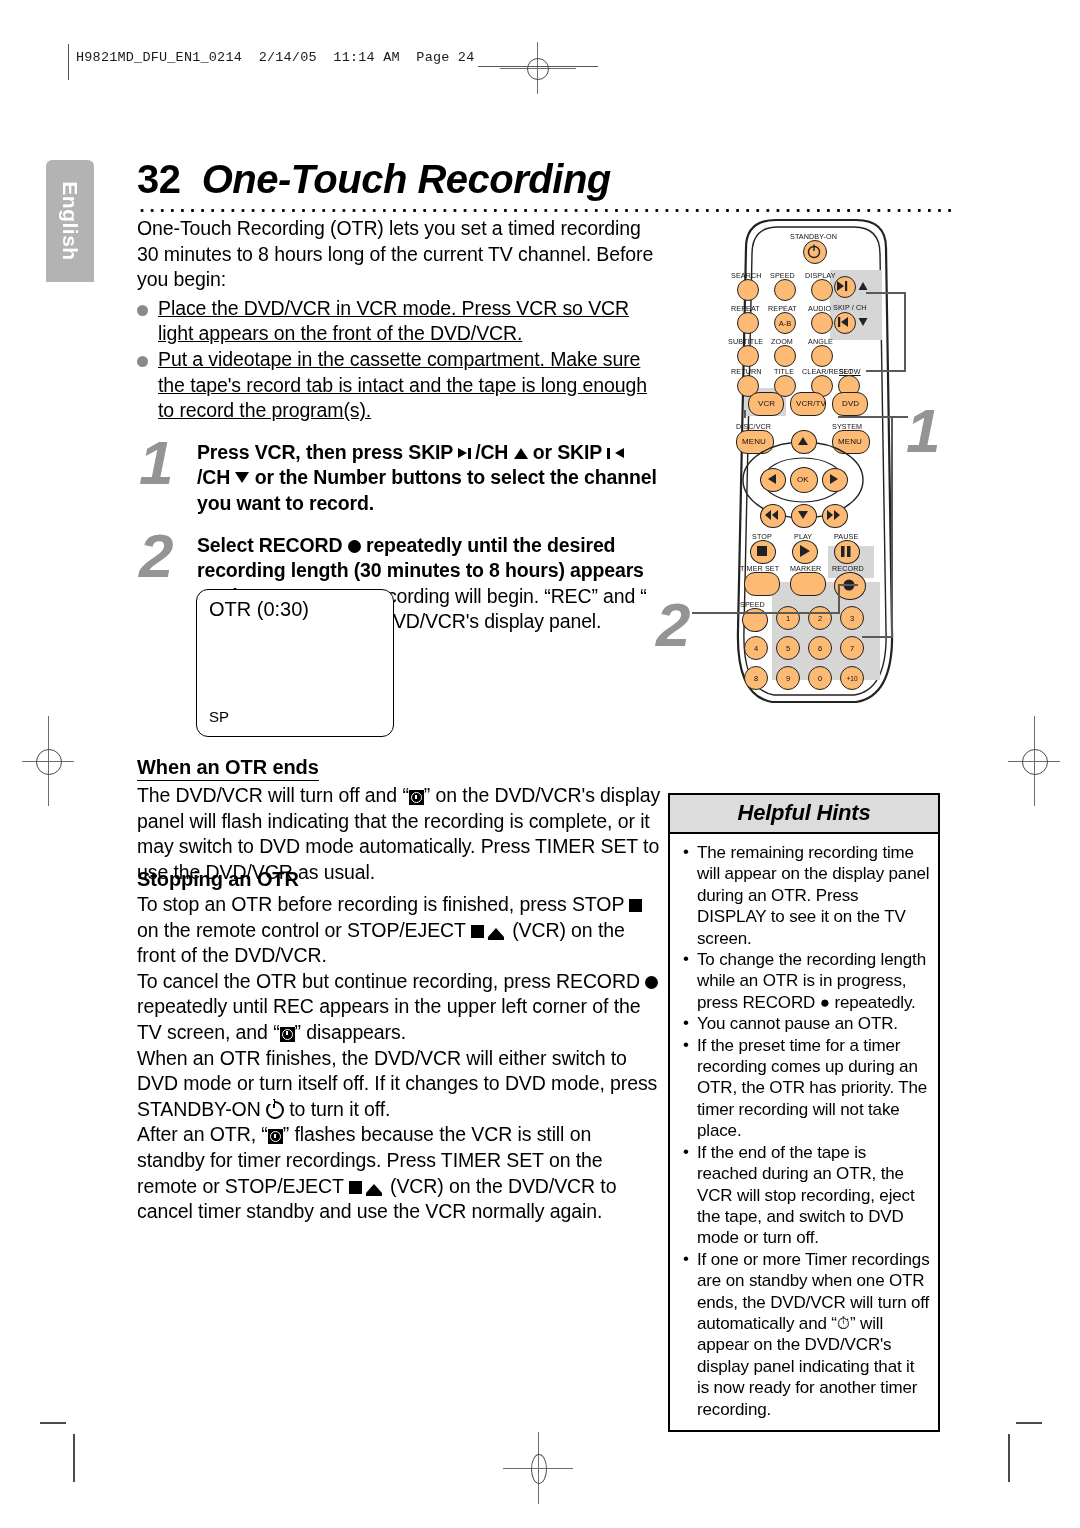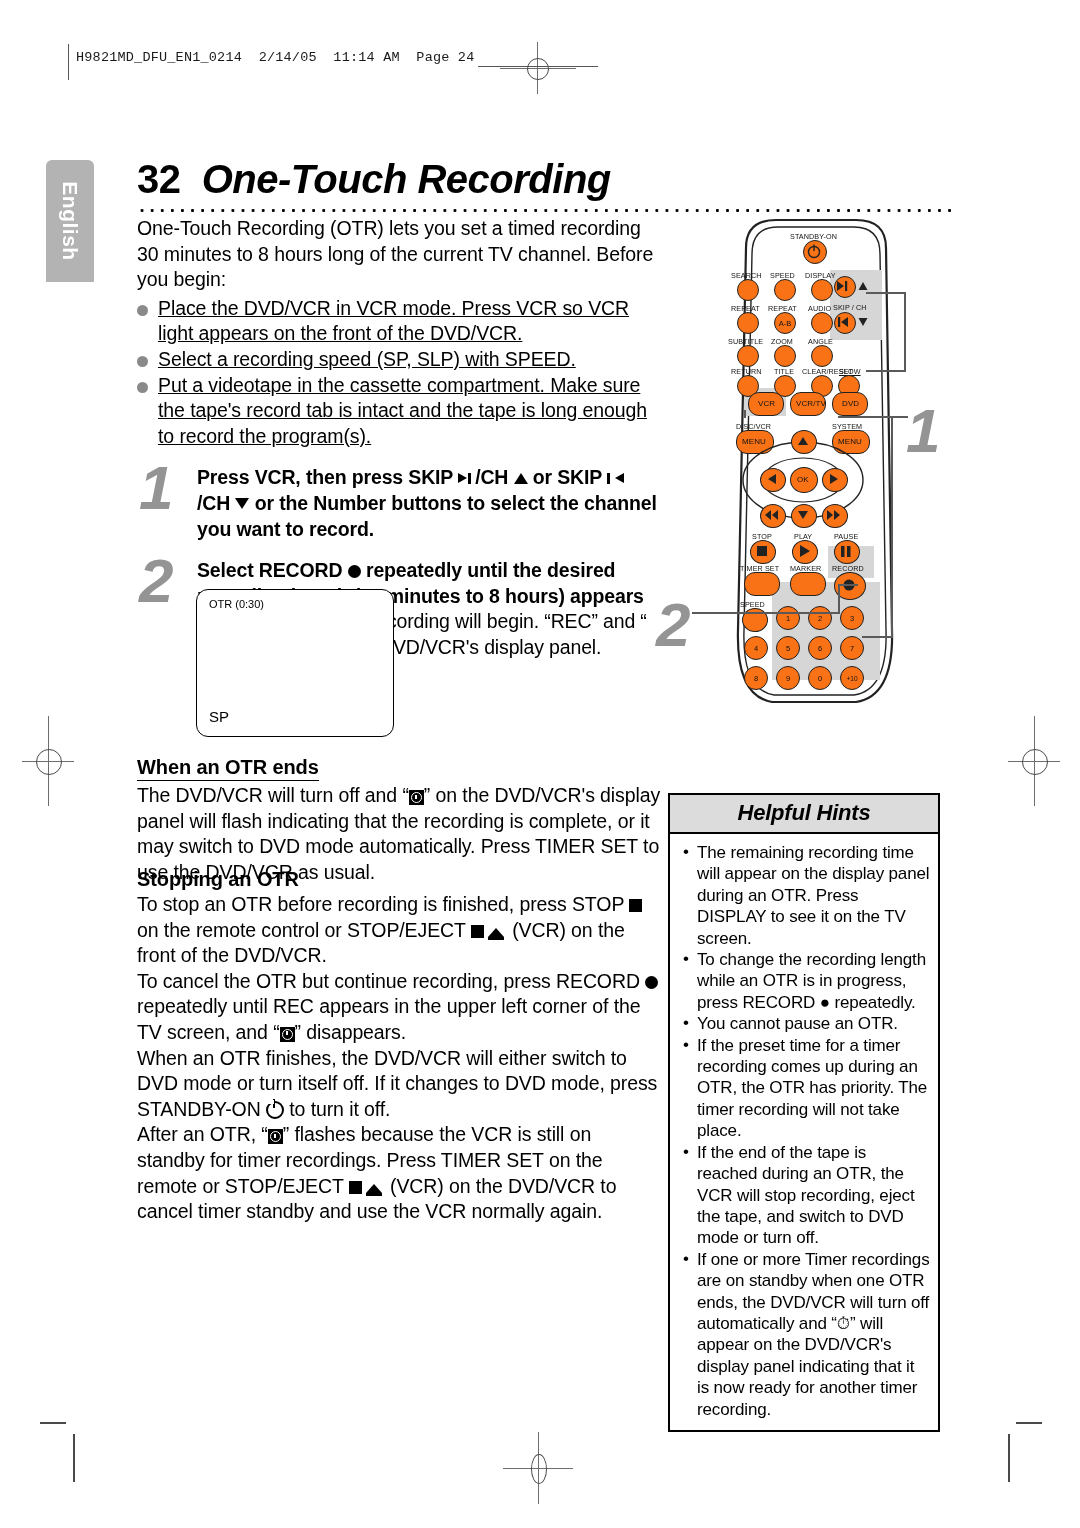--- a/index.html
+++ b/index.html
@@ -110,21 +110,21 @@
   }
   .g-timer::after{
     content:"";position:absolute;left:6.5px;top:4.5px;width:1.5px;height:4px;background:#fff;
   }
 
   
   .tvbox{
     position:absolute;left:196px;top:589px;width:196px;height:146px;
     border:1.6px solid #000;border-radius:12px;background:#fff;
   }
-  .tvbox .otr{position:absolute;left:12px;top:8px;font-size:11px;}
+  .tvbox .otr{position:absolute;left:12px;top:8px;font-size:20px;}
   .tvbox .sp{position:absolute;left:12px;bottom:11px;font-size:15px;}
 
   
   h3.sh{
     margin:0;font-size:20px;font-weight:bold;letter-spacing:-.1px;
   }
   h3.sh.ul{border-bottom:1.6px solid #000;display:inline-block;padding-bottom:1px;}
 
   
   .hints{
@@ -139,21 +139,21 @@
   .hints ul{margin:0;padding:8px 8px 10px 8px;list-style:none;}
   .hints li{
     position:relative;padding-left:19px;font-size:17px;line-height:21.4px;
     letter-spacing:-.15px;margin-bottom:0;
   }
   .hints li .b{position:absolute;left:5px;top:-1px;font-size:17px;}
 
   
   .remote{position:absolute;left:706px;top:210px;width:230px;height:510px;}
   .rbtnlabel{position:absolute;font-size:7.2px;letter-spacing:.1px;color:#111;white-space:nowrap;font-family:"Liberation Sans",sans-serif;}
-  .rbtn{position:absolute;border:1.4px solid #222;border-radius:50%;background:#f97316;}
+  .rbtn{position:absolute;border:1.4px solid #222;border-radius:50%;background:#fdba74;}
   .rbtn.lbl{display:flex;align-items:center;justify-content:center;font-size:7.5px;color:#111;}
   .hl{position:absolute;background:#d6d6d6;}
   .calloutnum{position:absolute;font-size:62px;font-weight:bold;font-style:italic;color:#949494;line-height:1;}
   .lead{position:absolute;background:#5a5a5a;}
 </style>
 </head>
 <body>
 
 <div class="reg" style="left:500px;top:42px;width:76px;height:52px;">
   <div class="v" style="left:37px;top:0;height:52px;"></div>
@@ -192,21 +192,20 @@
   <span class="num">32</span>&nbsp;&nbsp;<span>One-Touch Recording</span>
 </div>
 <div class="dots"></div>
 
 <div class="col-left">
 
   <p class="bt">One-Touch Recording (OTR) lets you set a timed recording 30 minutes to 8 hours long of the current TV channel. Before you begin:</p>
 
   <ul class="blist">
     <li><span class="dot"></span><span>Place the DVD/VCR in VCR mode. Press VCR so VCR light appears on the front of the DVD/VCR.</span></li>
-    <li><span class="dot"></span><span>Select a recording speed (SP, SLP) with SPEED.</span></li>
     <li><span class="dot"></span><span>Put a videotape in the cassette compartment. Make sure the tape's record tab is intact and the tape is long enough to record the program(s).</span></li>
   </ul>
 
   <div class="step">
     <div class="bignum">1</div>
     <div class="stxt"><b><span>Press VCR, then press SKIP </span><span class="g g-skipf"><span class="tri"></span><span class="bar"></span></span><span>/CH </span><span class="g g-up"></span><span> or SKIP </span><span class="g g-skipb"><span class="bar"></span><span class="tri"></span></span><span>/CH </span><span class="g g-dn"></span><span> or the Number buttons to select the channel you want to record.</span></b></div>
   </div>
 
   <div class="step">
     <div class="bignum">2</div>

